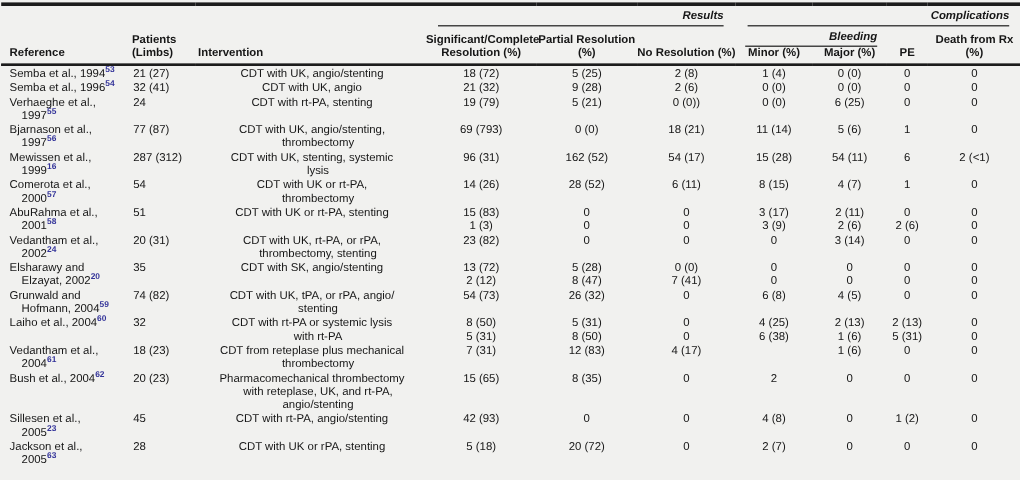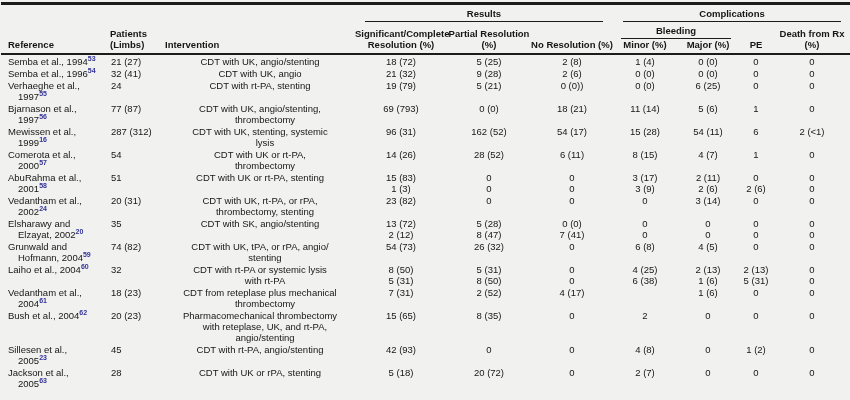--- a/index.html
+++ b/index.html
@@ -14,21 +14,21 @@
   }
   col.c-ref  { width:104px; } col.c-pat { width:58px; } col.c-int { width:192px; }
   col.c-sig  { width:92px; }  col.c-par { width:84px; } col.c-nor { width:82px; }
   col.c-min  { width:64px; }  col.c-maj { width:62px; } col.c-pe  { width:34px; }
   col.c-dth  { width:78px; }
   th, td { padding:0; font-size:9.5px; line-height:11px; vertical-align:top; text-align:left; }
   thead th { font-weight:bold; vertical-align:bottom; padding-bottom:3px; }
   thead { border-bottom:2px solid #1c1c1c; }
   th.h-grp { padding-bottom:0; vertical-align:top; padding-top:3px; }
   .grp-rule {
-    text-align:center; border-bottom:1px solid #1c1c1c;
+    font-style:italic; text-align:right; border-bottom:1px solid #1c1c1c;
     padding-bottom:2px; margin:0 10px;
   }
   .grp-rule.bleed { margin:0 8px; }
   th.h-num { text-align:center; }
   th.h-ref { padding-left:7px; }
   th.h-pat { padding-left:5px; }
   th.h-int { padding-left:2px;margin-left:46px; }
   td { padding-top:1px; }
   td .ln { min-height:11px; }
   td .ln.cont { padding-left:10px; }
@@ -479,21 +479,21 @@
             <div class="ln">18 (23)</div>
           </td>
           <td class="c-int">
             <div class="ln">CDT from reteplase plus mechanical</div>
             <div class="ln cont">thrombectomy</div>
           </td>
           <td class="num">
             <div class="ln">7 (31)</div>
           </td>
           <td class="num">
-            <div class="ln">2 (52)</div>
+            <div class="ln">12 (83)</div>
           </td>
           <td class="num">
             <div class="ln">4 (17)</div>
           </td>
           <td class="num">
             <div class="ln"></div>
           </td>
           <td class="num">
             <div class="ln">1 (6)</div>
           </td>

